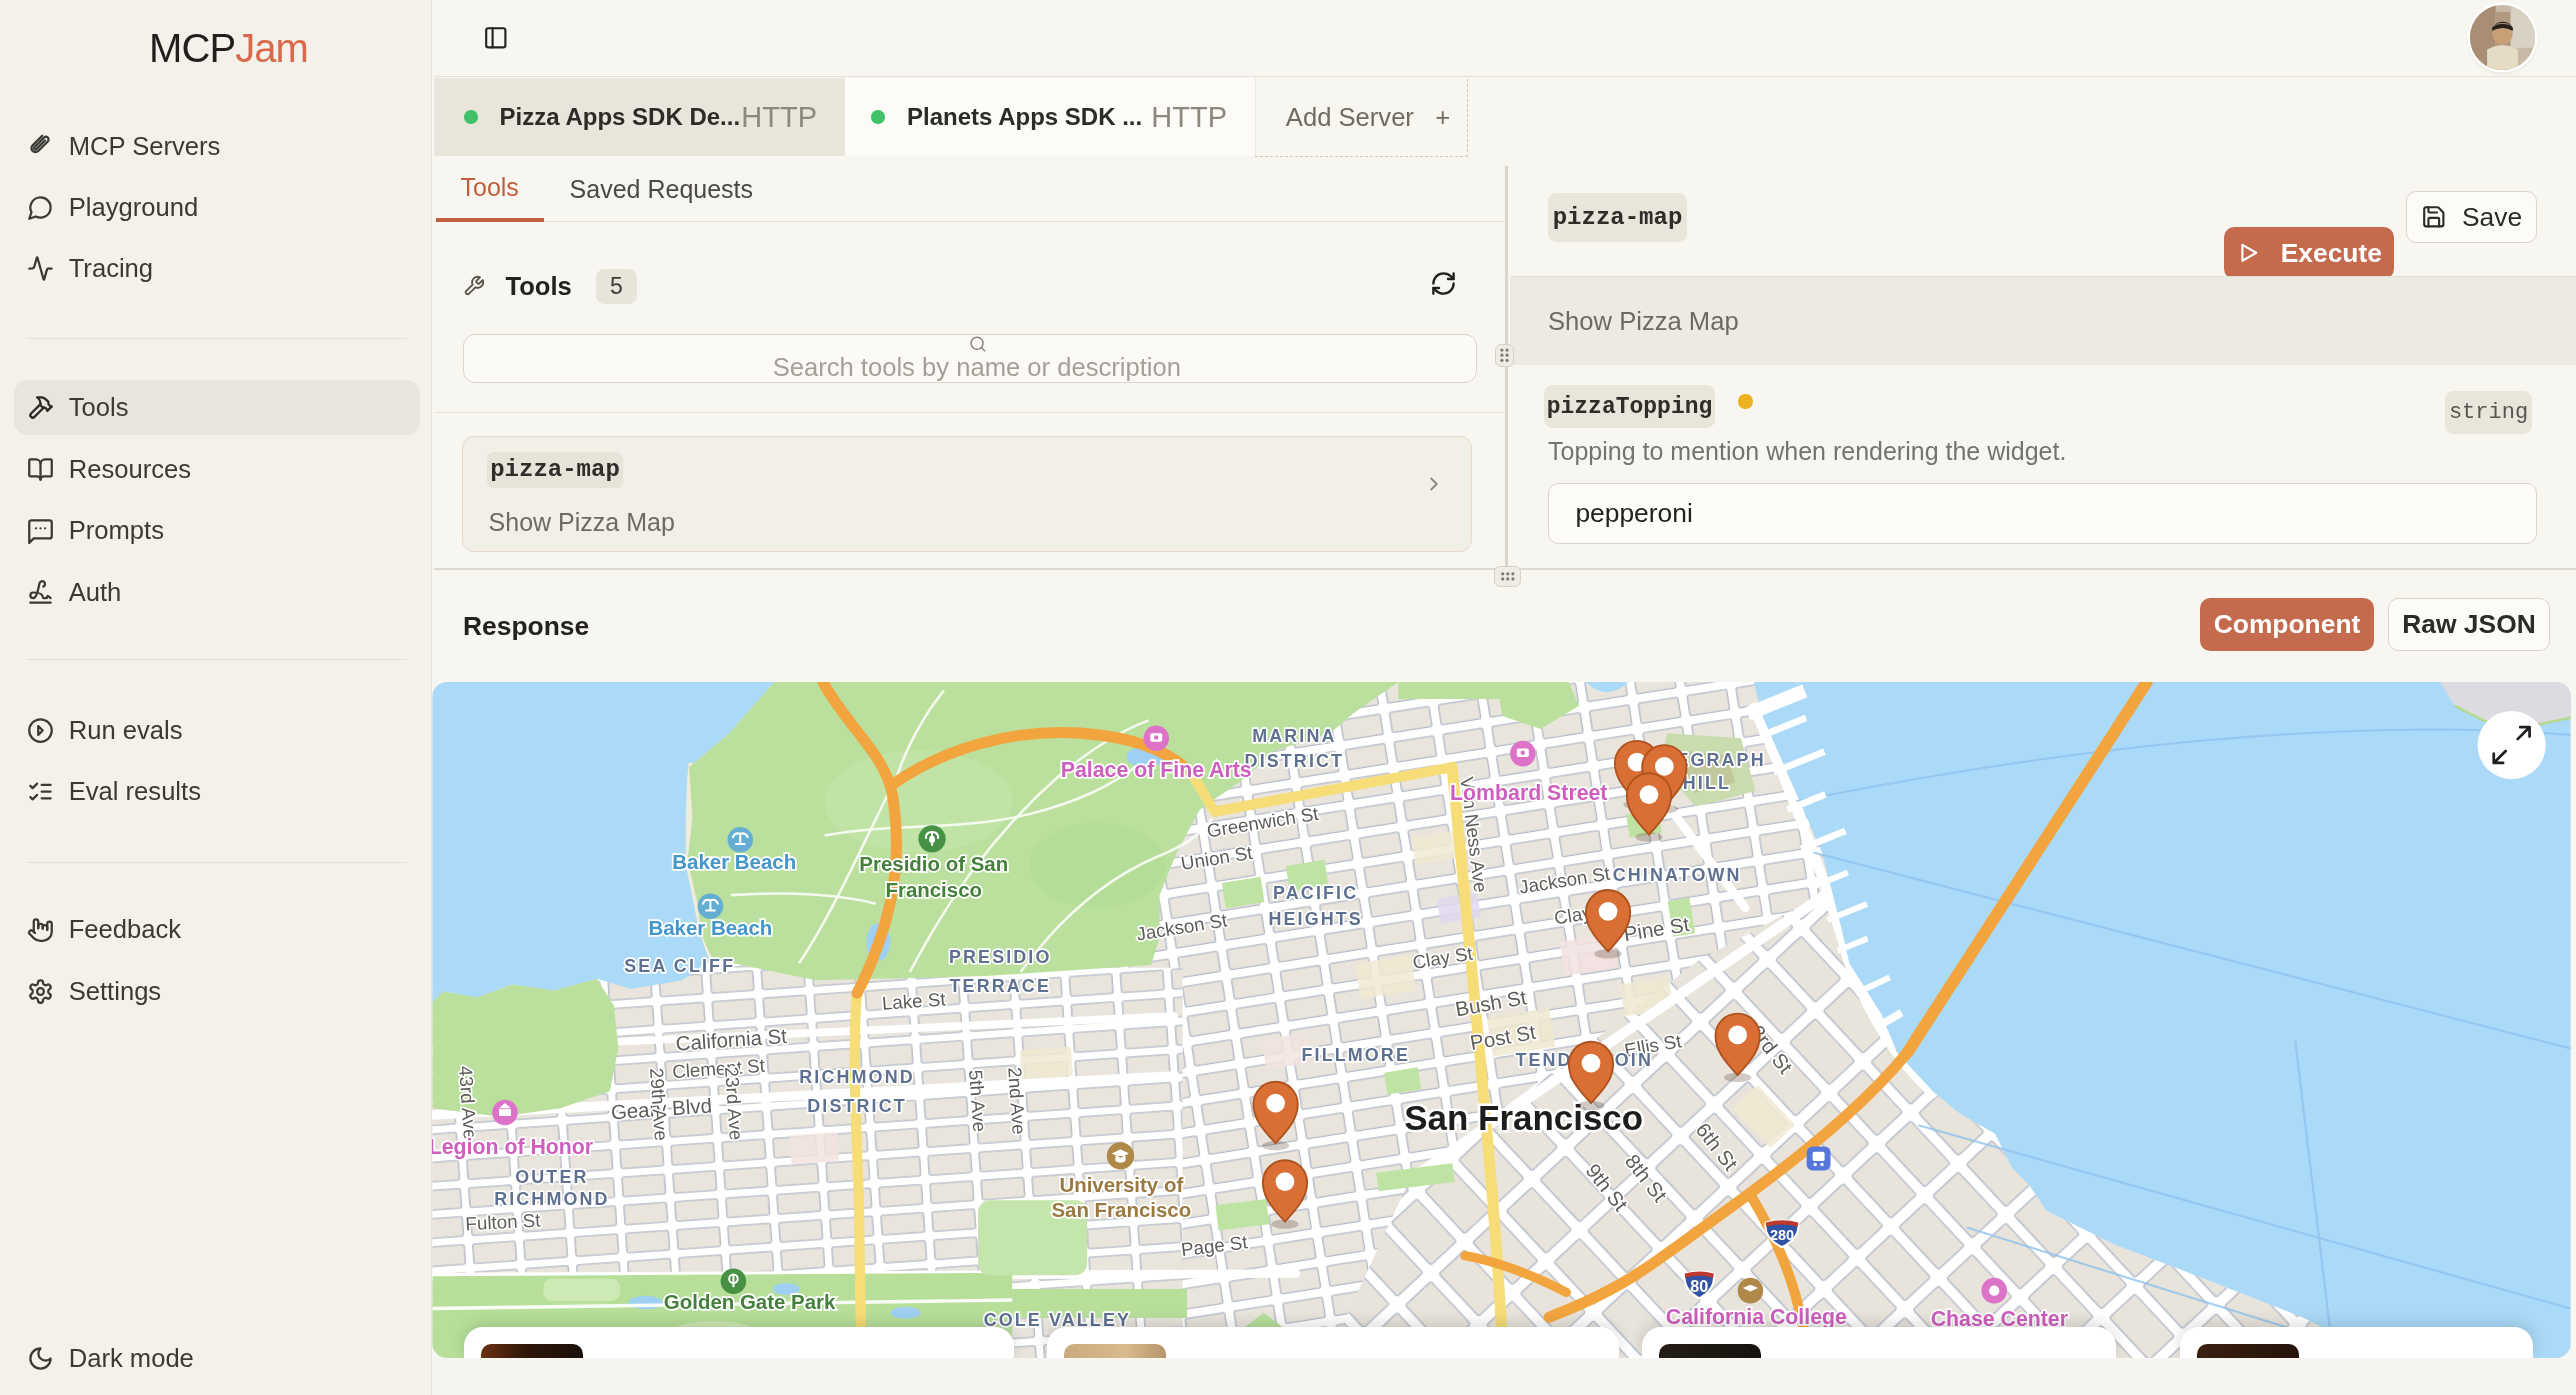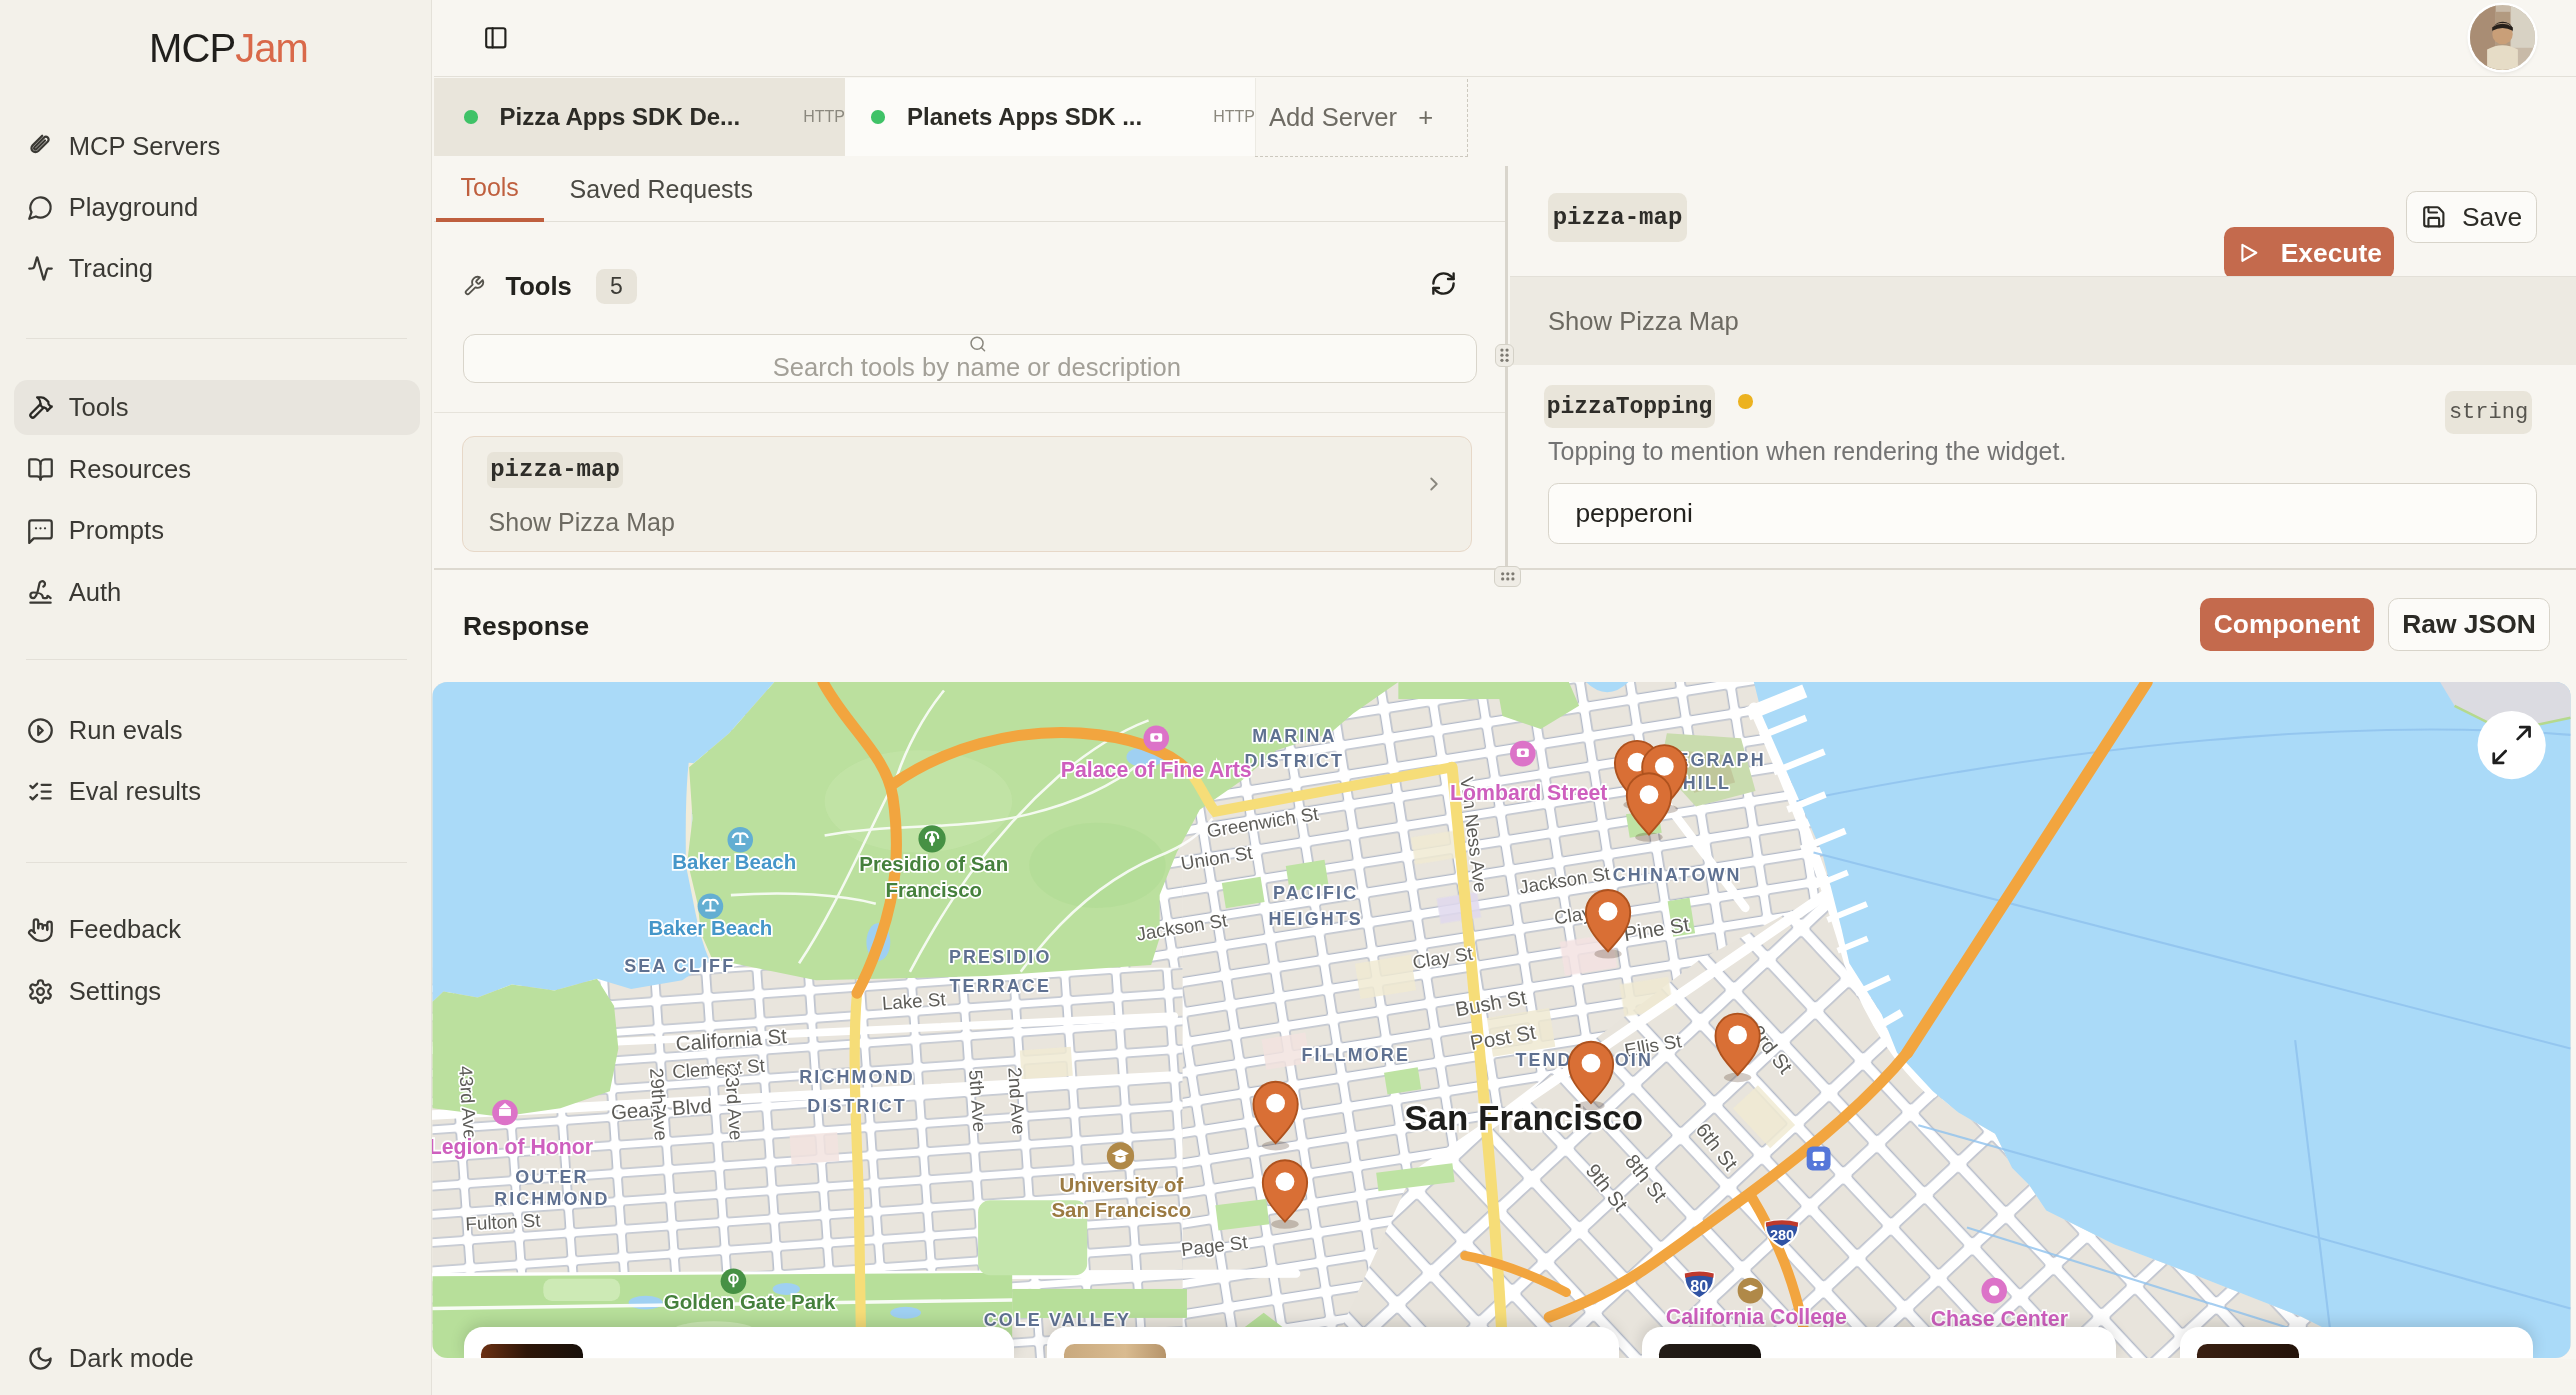--- a/index.html
+++ b/index.html
@@ -18,24 +18,24 @@
 
 .topbar { position:absolute; left:434px; top:0; width:2142px; height:77px; background:#f8f6f1; border-bottom:1.7px solid #e3e0d8; }
 .panelicon { position:absolute; left:49px; top:25px; }
 .avatar { position:absolute; left:2470px; top:5.1px; width:65px; height:65px; border-radius:50%; overflow:hidden; box-shadow:0 0 0 2.6px #fff, 0 1.7px 5.1px rgba(0,0,0,.18); }
 
 
 .tabsrow { position:absolute; left:434px; top:78px; width:2142px; height:78px; }
 .tab { position:absolute; top:0; height:78px; display:flex; align-items:center; white-space:nowrap; overflow:hidden; }
 .tab .dot { width:13.6px; height:13.6px; border-radius:50%; background:#3fc267; margin-right:22px; }
 .tab .tname { font-size:24px; font-weight:700; color:#2c2b26; letter-spacing:0; flex:0 0 auto; }
-.tab .http { font-size:16px; color:#8b887e; margin-left:auto; }
+.tab .http { font-size:29px; color:#8b887e; margin-left:auto; padding-right:28px; }
 .tab1 { left:0px; width:411px; background:#e9e5db; padding-left:30px; }
 .tab2 { left:411px; width:411px; background:#fcfbf8; border-right:1.7px solid #eceae3; padding-left:26.4px; }
-.addserver { position:absolute; left:821px; top:0.9px; width:213px; height:78px; border:1.7px dashed #ccc8be; border-left:none; border-top:none; display:flex; align-items:center; color:#6e6b63; font-size:25.6px; font-weight:500;padding-left:14px; }
+.addserver { position:absolute; left:821px; top:0.9px; width:213px; height:78px; border:1.7px dashed #ccc8be; border-left:none; border-top:none; display:flex; align-items:center; justify-content:center; color:#6e6b63; font-size:25.6px; font-weight:500;padding-left:14px; }
 .addserver .plus { font-size:25.6px; color:#706d64; margin-left:21.3px; font-weight:400; }
 
 
 .lpane { position:absolute; left:434px; top:156px; width:1072px; height:413px; }
 .ptabs { position:absolute; left:0; top:0; width:100%; height:66px; border-bottom:1.7px solid #e2dfd7; }
 .ptab1 { position:absolute; left:1.7px; top:0; width:108px; height:66px; display:flex; align-items:center; justify-content:center; color:#bf5f3e; font-size:25px; font-weight:500; border-bottom:4.3px solid #bf5f3e; }
 .ptab2 { position:absolute; left:110px; top:0; height:66px; display:flex; align-items:center; color:#4a4943; font-size:25px; font-weight:500; padding:0 25.6px; }
 .toolshdr { position:absolute; left:29px; top:113px; width:1024px; height:34px; display:flex; align-items:center; }
 .toolshdr .t { font-size:25.6px; font-weight:700; color:#23221e; margin-left:20.5px; }
 .countbadge { margin-left:24px; background:#e8e4da; border-radius:8.5px; width:41px; height:35px; display:flex; align-items:center; justify-content:center; font-size:23px; color:#3c3b36; }

